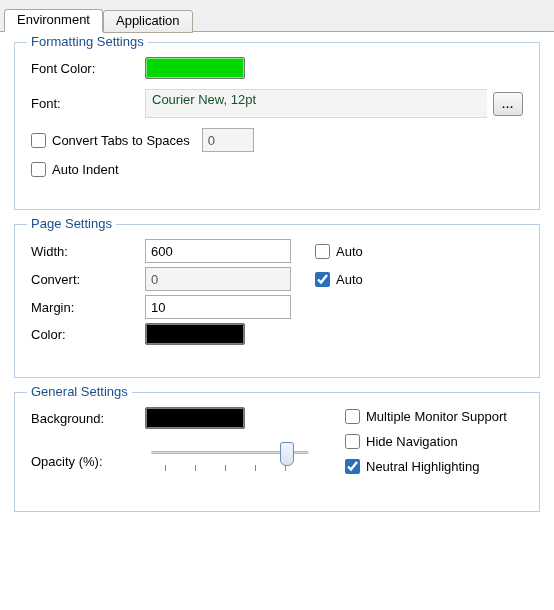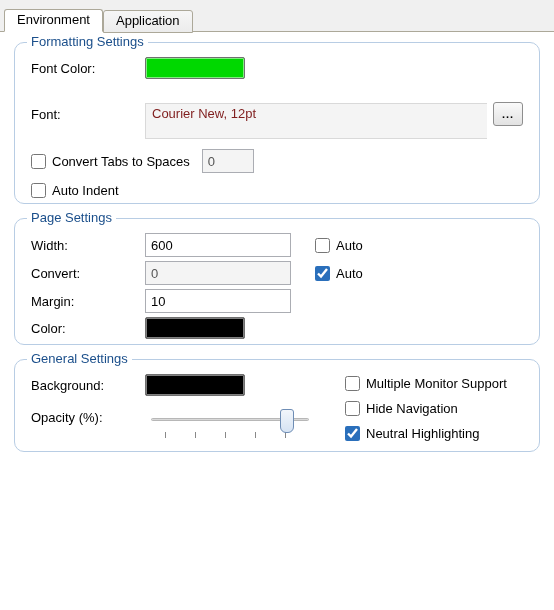--- a/index.html
+++ b/index.html
@@ -40,22 +40,22 @@
     background: #fff;
     border-bottom: 1px solid #fff;
     top: 0;
     padding-bottom: 4px;
   }
   .content {
     padding: 10px 14px 12px 14px;
   }
   .groupbox {
     border: 1px solid #b8cde4;
-    border-radius: 10px;
-    padding: 14px 16px 5px 16px;
+    border-radius: 0;
+    padding: 14px 16px 32px 16px;
     margin-bottom: 14px;
     position: relative;
   }
   .groupbox .legend {
     position: absolute;
     top: -9px;
     left: 12px;
     background: #fff;
     padding: 0 4px;
     color: #1b4f8b;
@@ -76,30 +76,29 @@
     height: 22px;
     border: 1px solid #707070;
     border-radius: 2px;
     cursor: pointer;
     background: #00d800;
     box-shadow: inset 0 0 0 1px rgba(255,255,255,0.5);
   }
   .color-well.black { background: #000; }
   .text-display {
     flex: 1;
-    height: 36px;
+    height: 29px;
     line-height: 20px;
     padding: 0 6px;
     background: #f4f4f4;
     border: 1px solid #d9d9d9;
     border-right: none;
-    color: #7f1d1d;
+    color: #14532d;
     overflow: hidden;
     white-space: nowrap;
-    margin-top: 14px;
   }
   .browse-btn {
     width: 30px;
     height: 24px;
     border: 1px solid #8e8e8e;
     border-radius: 3px;
     background: linear-gradient(#fafafa,#e2e2e2);
     cursor: pointer;
     font-weight: bold;
     letter-spacing: 1px;
@@ -255,21 +254,21 @@
 
   <div class="groupbox">
     <span class="legend">General Settings</span>
 
     <div class="general-layout">
       <div class="general-left">
         <div class="row">
           <span class="lbl">Background:</span>
           <div class="color-well black" style="background: rgb(0, 0, 0);"></div>
         </div>
-        <div class="row" style="align-items:flex-start">
+        <div class="row" style="align-items:center">
           <span class="lbl" style="padding-top:4px">Opacity (%):</span>
           <div class="slider-track">
             <div class="slider-line"></div>
             <div class="tick" style="left:20px"></div>
             <div class="tick" style="left:50px"></div>
             <div class="tick" style="left:80px"></div>
             <div class="tick" style="left:110px"></div>
             <div class="tick" style="left:140px"></div>
             <div class="thumb"></div>
           </div>

